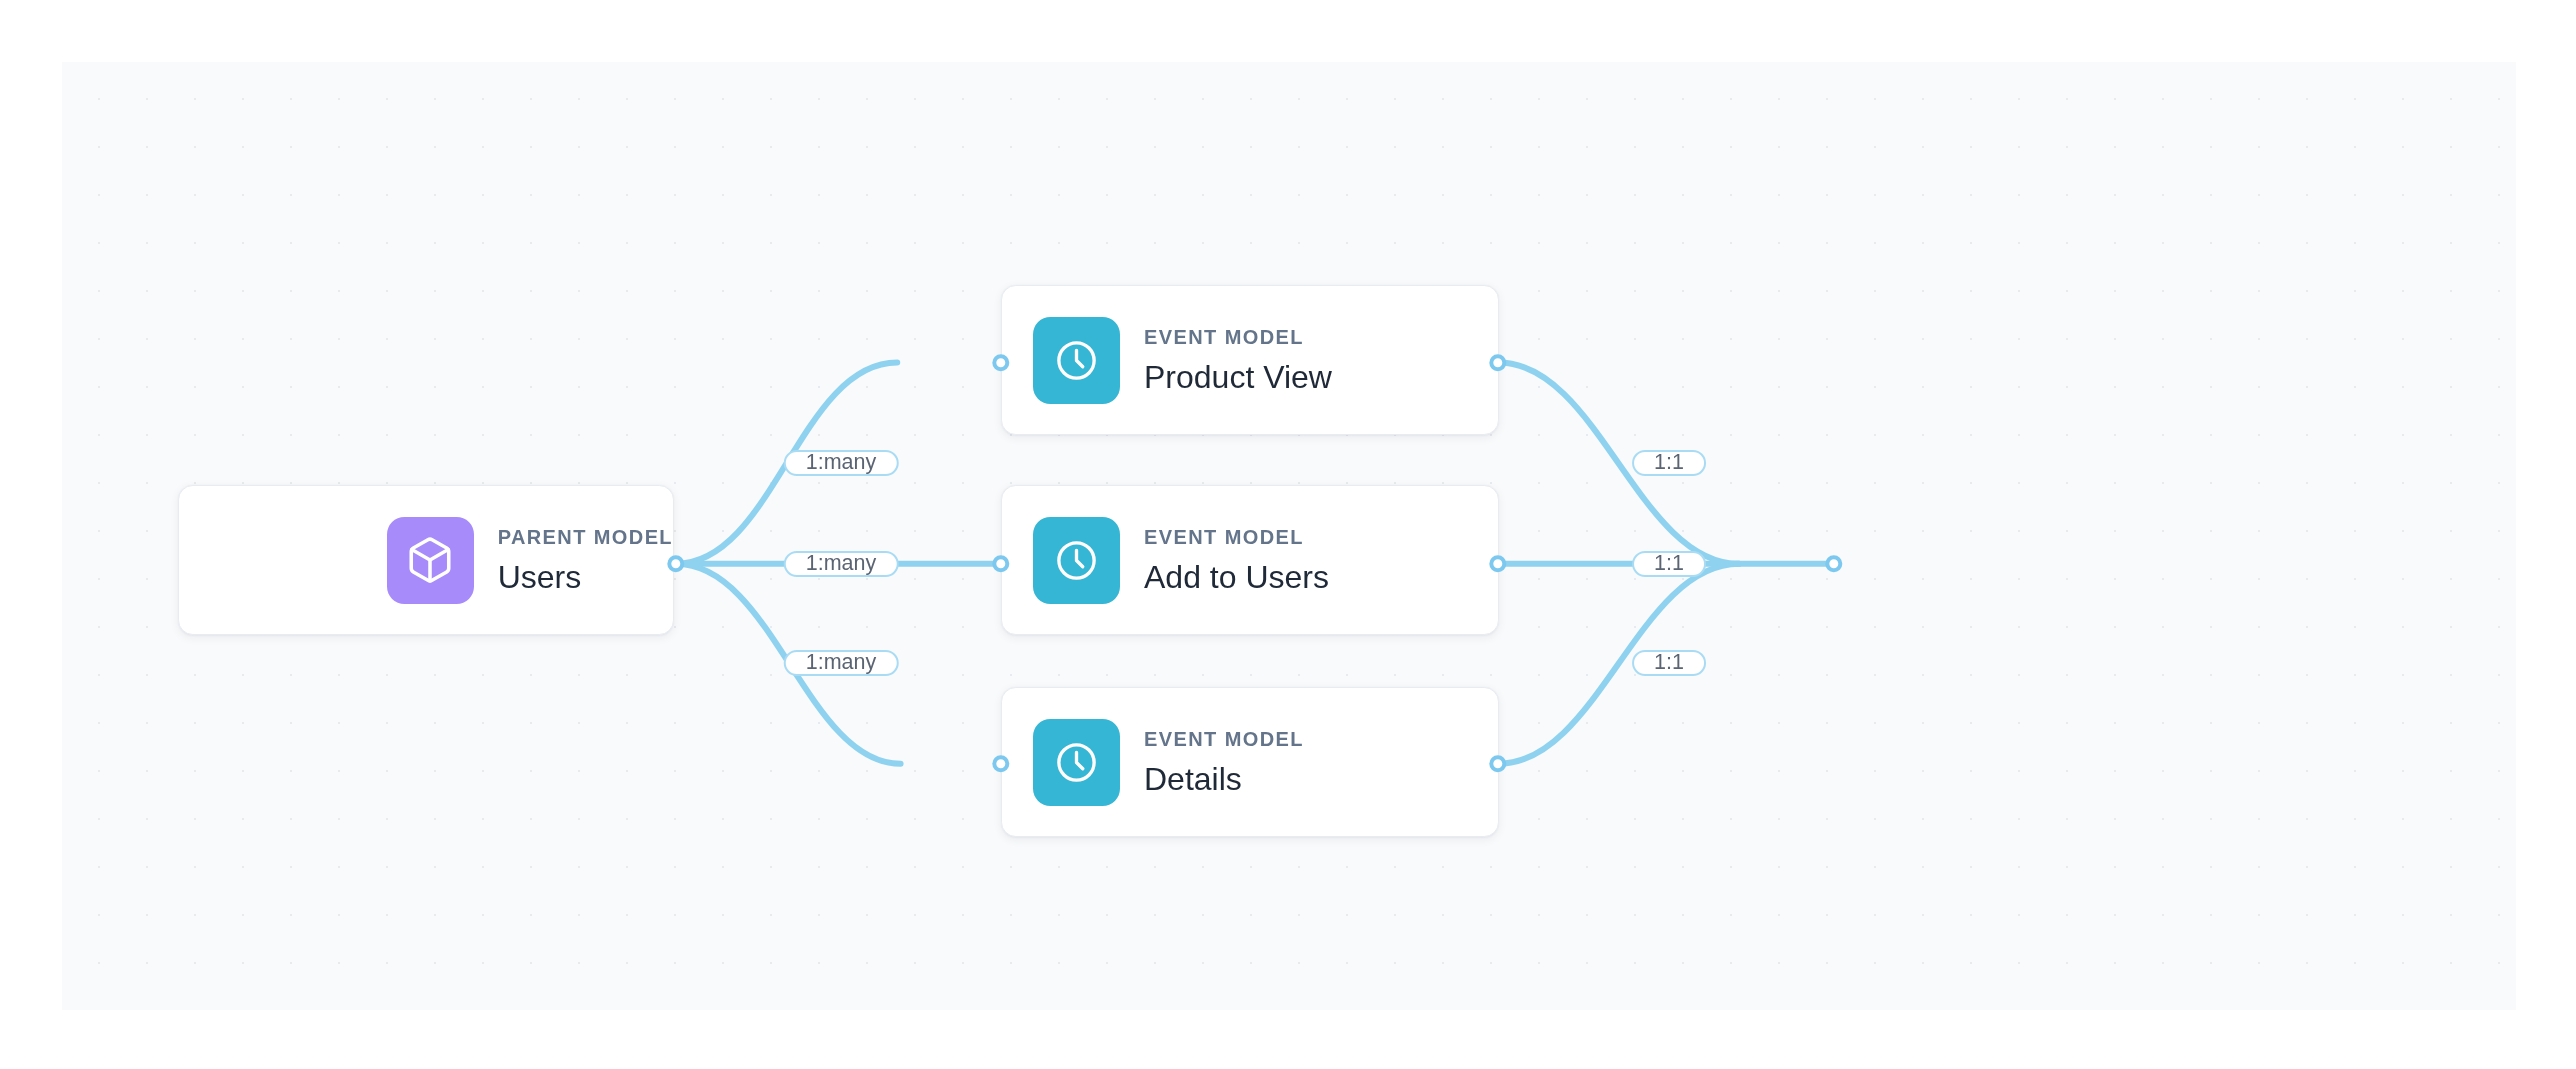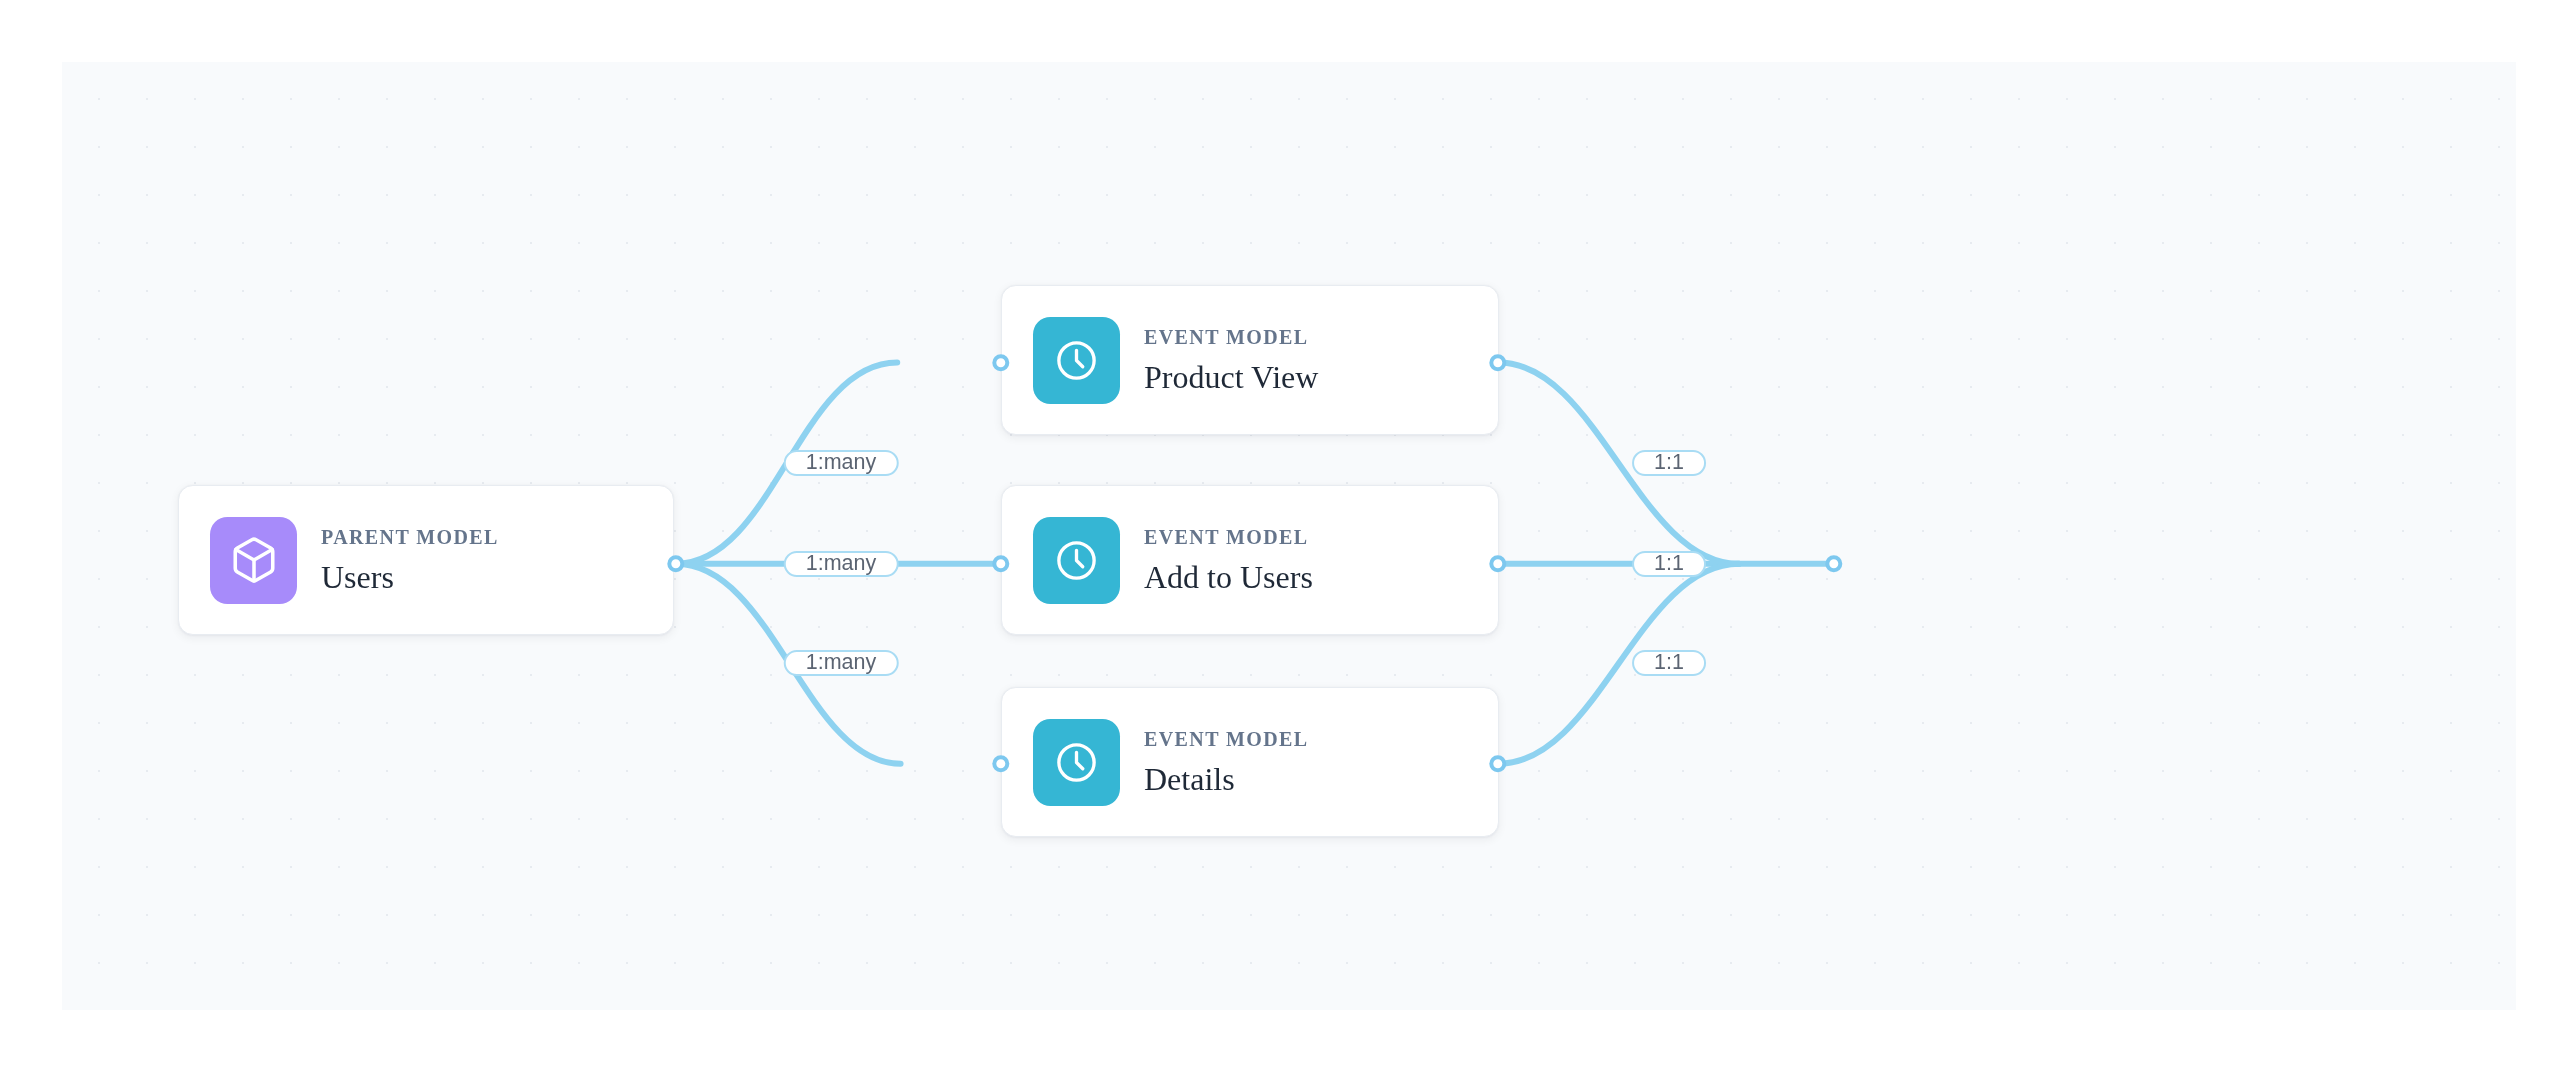--- a/index.html
+++ b/index.html
@@ -75,21 +75,21 @@
     height: 87px;
     min-width: 87px;
     border-radius: 17.4px;
     display: flex;
     align-items: center;
     justify-content: center;
     margin-right: 24px;
   }
   .node-icon svg { display: block; }
 
-  .node-text { display: flex; flex-direction: column; justify-content: center; font-family: Liberation Serif, serif; }
+  .node-text { display: flex; flex-direction: column; justify-content: center; }
 
   .node-kicker {
     font-size: 20px;
     font-weight: 700;
     letter-spacing: 1.4px;
     color: #64748b;
     line-height: 1;
     margin-bottom: 13.4px;
     white-space: nowrap;
   }
@@ -150,21 +150,21 @@
         <path d="M 915 748 C 1060 748 1110 1046 1250 1046"></path>
 
         <path d="M 2141 448 C 2290 448 2350 748 2500 748"></path>
 
         <path d="M 2141 748 L 2641 748"></path>
 
         <path d="M 2141 1046 C 2290 1046 2350 748 2500 748"></path>
       </g>
     </svg>
 
-    <div class="node" style="left:116px; top:423px; width:496px; height:150px;">
+    <div class="node" style="left:116px; top:423px; width:496px; height:150px;justify-content:flex-end;">
       <div class="node-icon" style="background:#a78bfa;">
         <svg width="50" height="50" viewBox="0 0 24 24" fill="none" stroke="#ffffff" stroke-width="1.7" stroke-linecap="round" stroke-linejoin="round">
           <path d="M21 16V8a2 2 0 0 0-1-1.73l-7-4a2 2 0 0 0-2 0l-7 4A2 2 0 0 0 3 8v8a2 2 0 0 0 1 1.73l7 4a2 2 0 0 0 2 0l7-4A2 2 0 0 0 21 16z"></path>
           <polyline points="3.27 6.96 12 12.01 20.73 6.96"></polyline>
           <line x1="12" y1="22.08" x2="12" y2="12"></line>
         </svg>
       </div>
       <div class="node-text">
         <span class="node-kicker">PARENT MODEL</span>
         <span class="node-title">Users</span>

